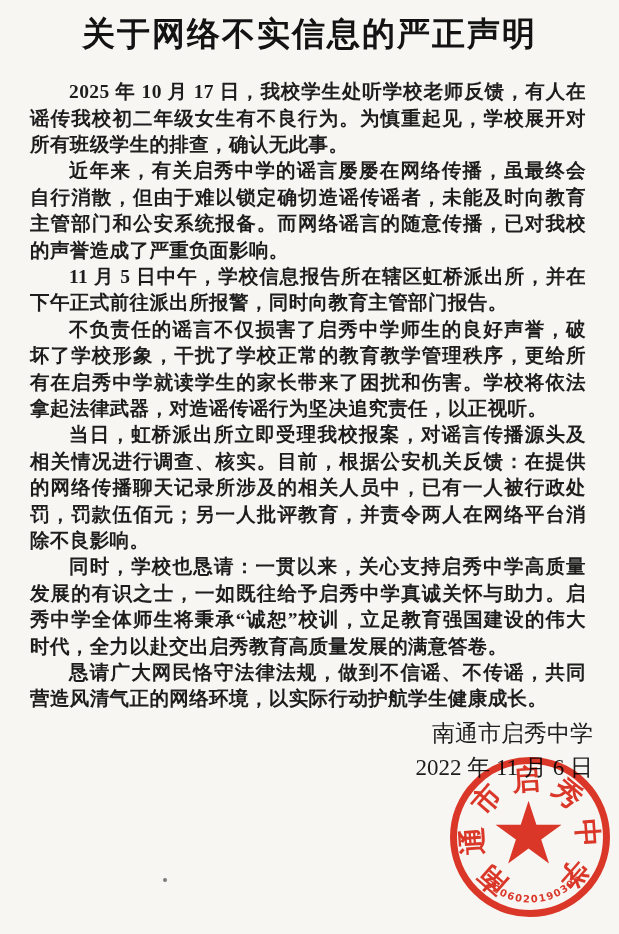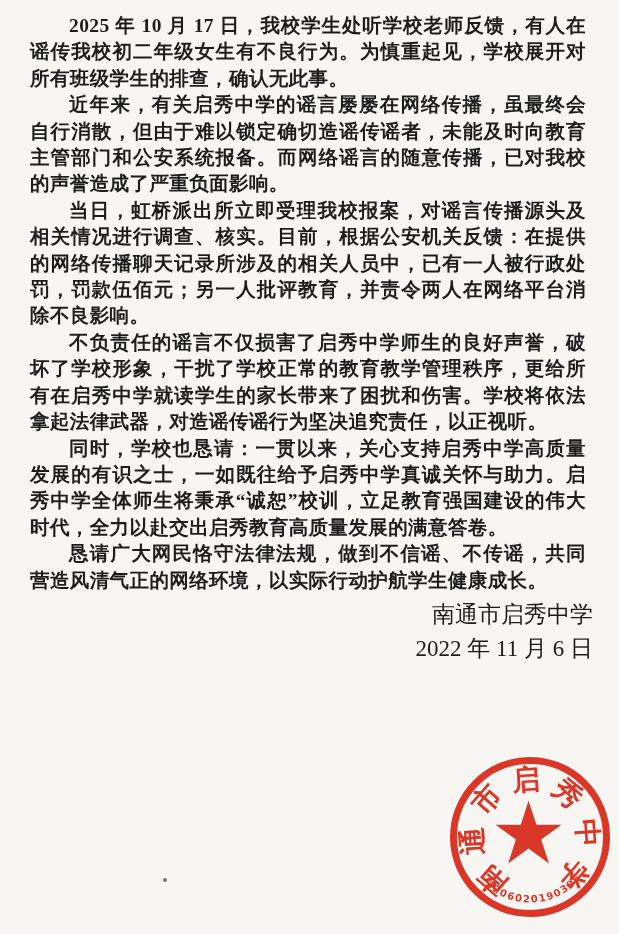--- a/index.html
+++ b/index.html
@@ -106,26 +106,28 @@
     font-size: 86px;
     line-height: 86px;
     color: #df2a1a;
   }
 </style>
 </head>
 <body>
 
 <div class="page">
 
+  <h1 class="doc-title">关于网络不实信息的严正声明</h1>
 
   <div class="doc-body">
     <p>2025 年 10 月 17 日，我校学生处听学校老师反馈，有人在谣传我校初二年级女生有不良行为。为慎重起见，学校展开对所有班级学生的排查，确认无此事。</p>
     <p>近年来，有关启秀中学的谣言屡屡在网络传播，虽最终会自行消散，但由于难以锁定确切造谣传谣者，未能及时向教育主管部门和公安系统报备。而网络谣言的随意传播，已对我校的声誉造成了严重负面影响。</p>
+    <p>11 月 5 日中午，学校信息报告所在辖区虹桥派出所，并在下午正式前往派出所报警，同时向教育主管部门报告。</p>
+    <p>不负责任的谣言不仅损害了启秀中学师生的良好声誉，破坏了学校形象，干扰了学校正常的教育教学管理秩序，更给所有在启秀中学就读学生的家长带来了困扰和伤害。学校将依法拿起法律武器，对造谣传谣行为坚决追究责任，以正视听。</p>
     <p>当日，虹桥派出所立即受理我校报案，对谣言传播源头及相关情况进行调查、核实。目前，根据公安机关反馈：在提供的网络传播聊天记录所涉及的相关人员中，已有一人被行政处罚，罚款伍佰元；另一人批评教育，并责令两人在网络平台消除不良影响。</p>
-    <p>不负责任的谣言不仅损害了启秀中学师生的良好声誉，破坏了学校形象，干扰了学校正常的教育教学管理秩序，更给所有在启秀中学就读学生的家长带来了困扰和伤害。学校将依法拿起法律武器，对造谣传谣行为坚决追究责任，以正视听。</p>
     <p>同时，学校也恳请：一贯以来，关心支持启秀中学高质量发展的有识之士，一如既往给予启秀中学真诚关怀与助力。启秀中学全体师生将秉承“诚恕”校训，立足教育强国建设的伟大时代，全力以赴交出启秀教育高质量发展的满意答卷。</p>
     <p>恳请广大网民恪守法律法规，做到不信谣、不传谣，共同营造风清气正的网络环境，以实际行动护航学生健康成长。</p>
   </div>
 
   <div class="signature">
     <div>南通市启秀中学</div>
     <div>2022 年 11 月 6 日</div>
   </div>
 
   <div class="scan-speck"></div>

